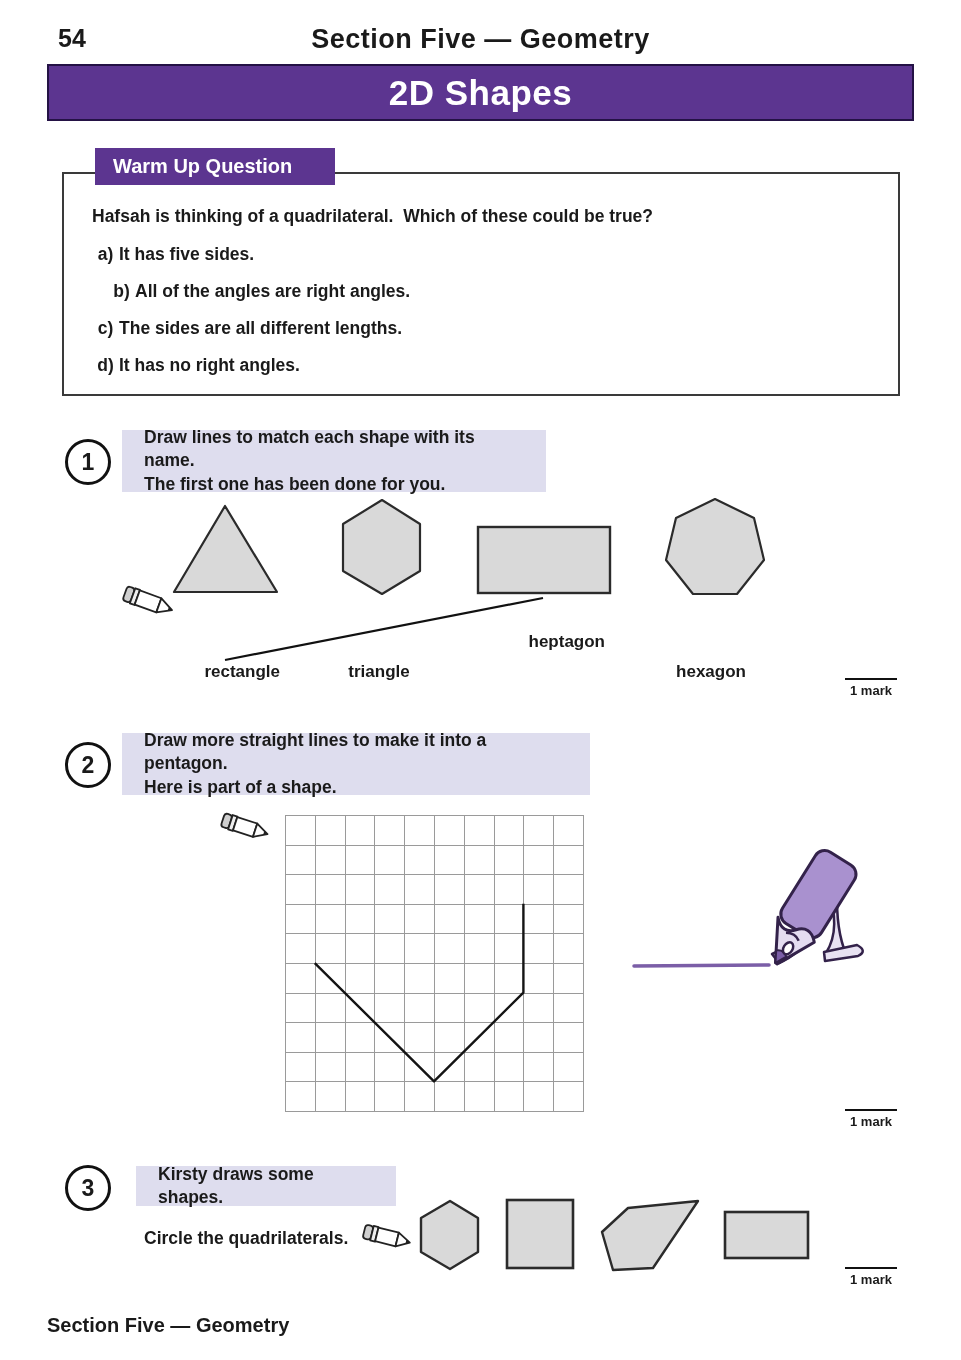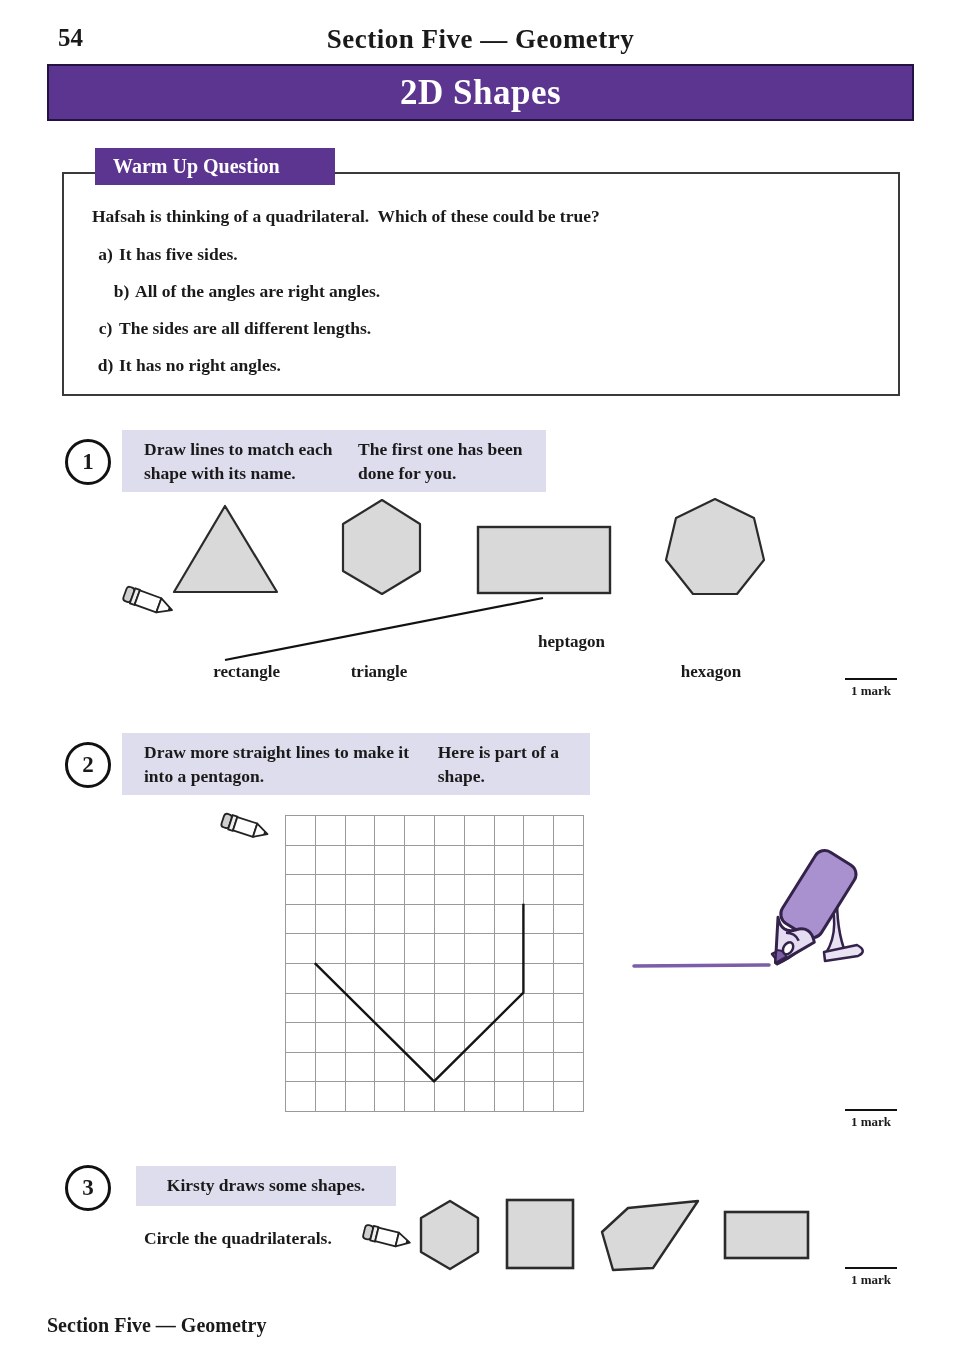--- a/index.html
+++ b/index.html
@@ -1,37 +1,37 @@
 <!DOCTYPE html>
 <html><head>
 <meta charset="utf-8">
 <style>
   html,body{margin:0;padding:0;background:#fff;}
   .page{position:relative;width:961px;height:1360px;background:#ffffff;overflow:hidden;
-        font-family:Liberation Serif, serif;color:#1a1a1a;}
+        font-family:Liberation Sans, sans-serif;color:#1a1a1a;}
   .abs{position:absolute;}
   .page-number{position:absolute;left:58px;top:24px;font-size:25px;font-weight:bold;}
   .section-title{position:absolute;left:0;top:24px;width:961px;text-align:center;
                  font-size:27px;font-weight:bold;letter-spacing:0.5px;}
   .banner{position:absolute;left:47px;top:64px;width:867px;height:57px;background:#5c3590;
           border:2px solid #241245;box-sizing:border-box;display:flex;align-items:center;justify-content:center;}
   .banner span{color:#ffffff;font-size:35px;font-weight:bold;letter-spacing:0.5px;}
   .warmup-box{position:absolute;left:62px;top:172px;width:838px;height:224px;
               border:2px solid #3a3a3a;background:#fff;box-sizing:border-box;}
   .warmup-tab{position:absolute;left:95px;top:148px;width:240px;height:37px;background:#5c3590;
               display:flex;align-items:center;padding-left:18px;box-sizing:border-box;}
   .warmup-tab span{color:#fff;font-size:20px;font-weight:bold;}
   .wu-question{position:absolute;left:92px;top:206px;font-size:17.5px;font-weight:600;white-space:pre-wrap;}
   .wu-option{position:absolute;left:92px;font-size:17.5px;font-weight:600;text-align:center;}
   .opt-letter{display:inline-block;width:27px;}
   .qnum{position:absolute;width:46px;height:46px;border:3px solid #111;border-radius:50%;
         box-sizing:border-box;display:flex;align-items:center;justify-content:center;
         font-size:23px;font-weight:bold;background:#fff;}
   .instr{position:absolute;background:#deddee;box-sizing:border-box;padding:8px 22px;
-         font-size:17.5px;font-weight:600;line-height:23.5px;display:flex;flex-direction:row;justify-content:center;}
+         font-size:17.5px;font-weight:600;line-height:23.5px;display:flex;flex-direction:column;justify-content:center;}
   .plain-instr{position:absolute;font-size:17.5px;font-weight:600;}
   .shape-label{position:absolute;width:130px;text-align:center;font-size:17px;font-weight:600;}
   .mark{position:absolute;width:52px;text-align:center;}
   .mark-line{border-top:2px solid #111;height:0;}
   .mark-text{font-size:13px;font-weight:600;margin-top:3px;}
   .grid-box{position:absolute;left:285px;top:815px;width:299px;height:297px;
             background-image:
               repeating-linear-gradient(to right,#9a9a9a 0 1px,transparent 1px 29.8px),
               repeating-linear-gradient(to bottom,#9a9a9a 0 1px,transparent 1px 29.6px);}
   .grid-box svg{position:absolute;left:0;top:0;}

